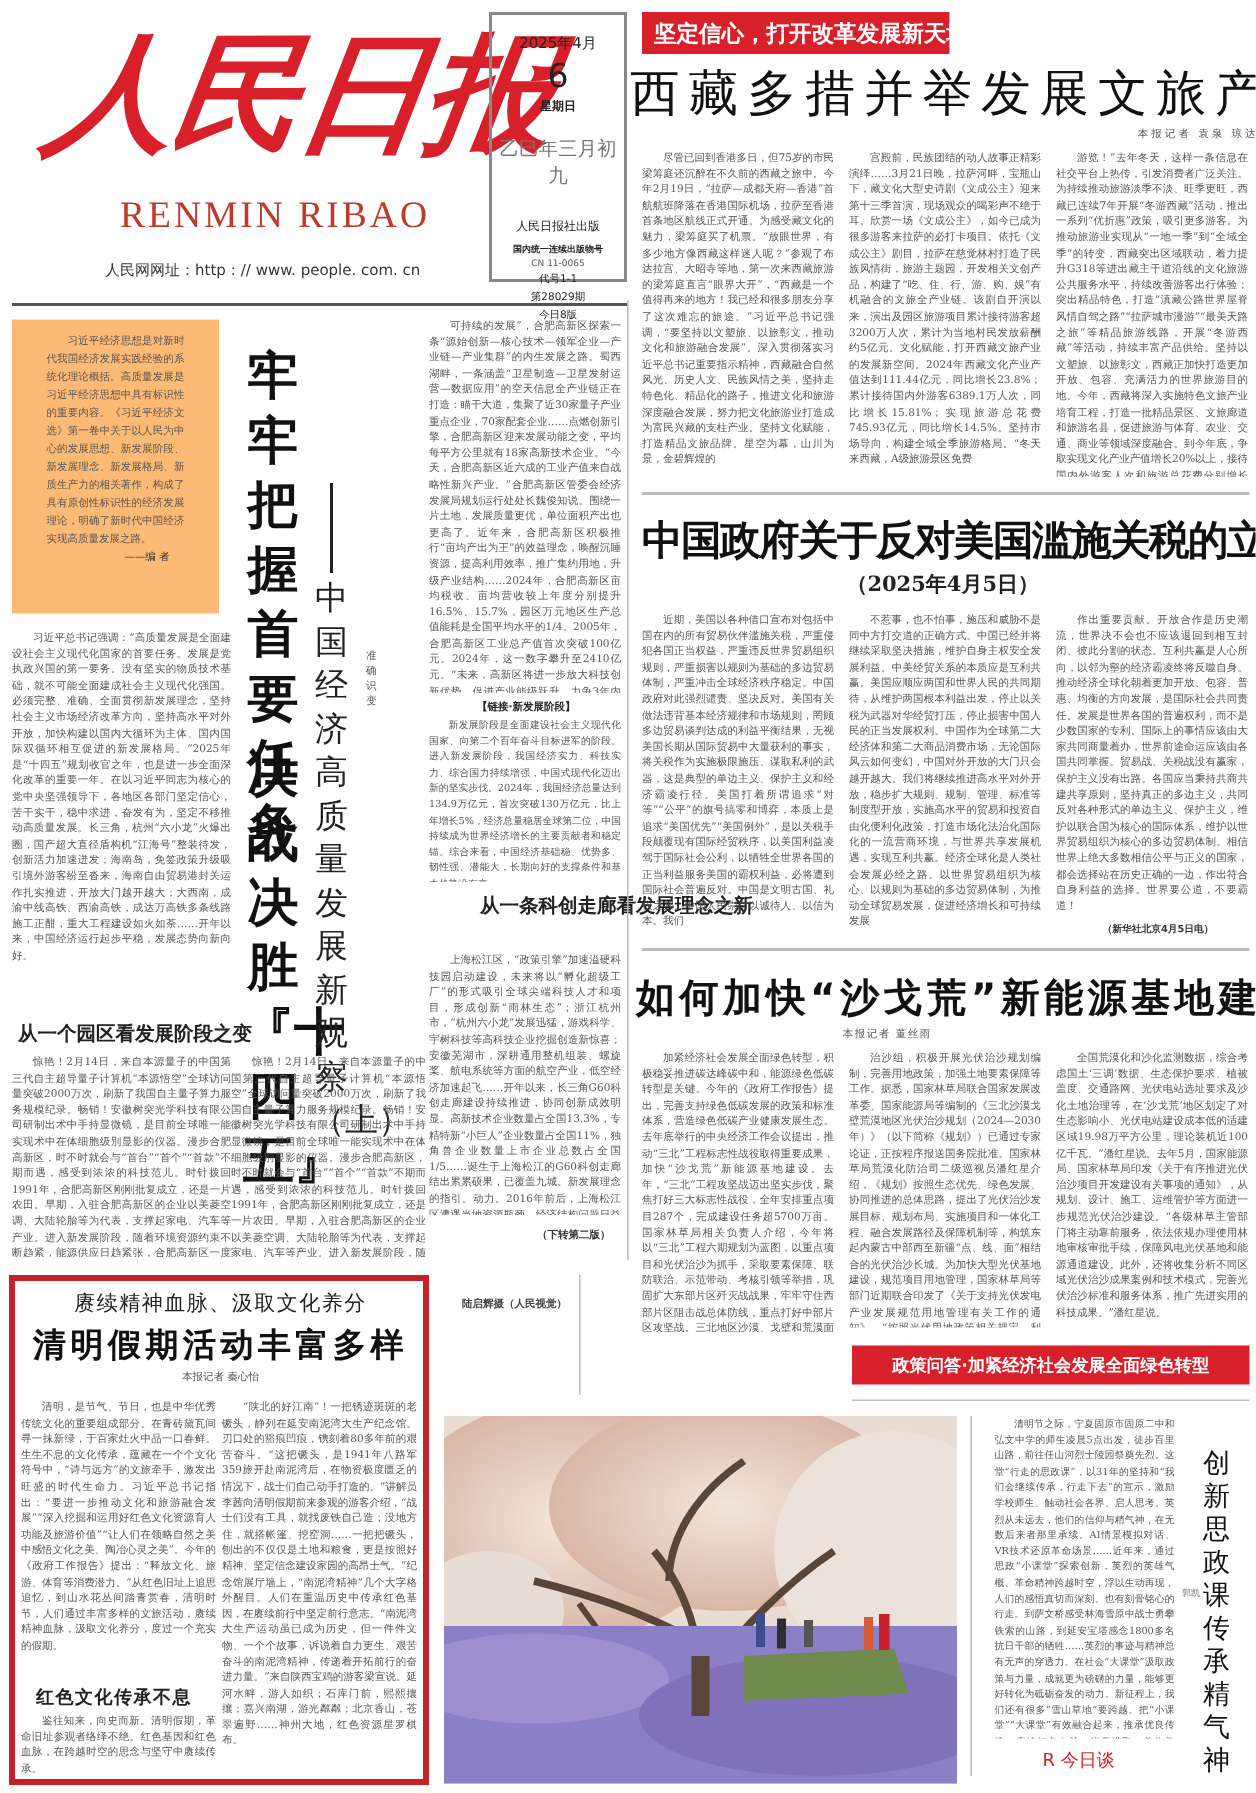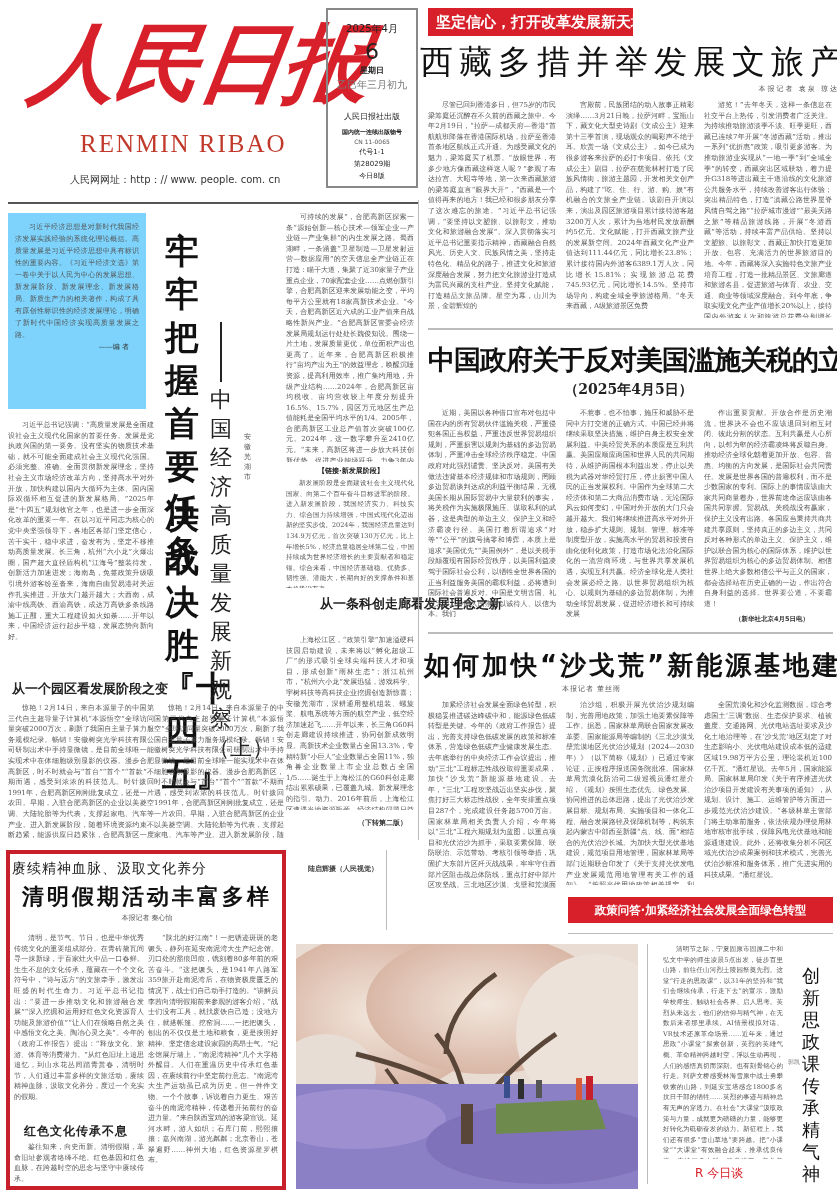--- a/index.html
+++ b/index.html
@@ -11,33 +11,33 @@
 .rule-thin{background:#bbb}
 
 
 #masthead-logo{left:32px;top:8px;width:290px;height:110px;color:#d8202a;font-family:"DejaVu Serif",serif;font-size:86px;font-weight:bold;font-style:italic;letter-spacing:-2px;line-height:110px;white-space:nowrap;transform:skewX(-8deg)}
 #masthead-pinyin{left:80px;top:130px;font-family:"Liberation Serif",serif;font-size:25px;color:#c0392b;letter-spacing:2px}
 #masthead-url{left:70px;top:173px;font-size:10px;color:#333;font-family:"DejaVu Sans",sans-serif}
 #datebox{left:326px;top:8px;width:92px;height:180px;border:2px solid #888;text-align:center;font-family:"DejaVu Sans",sans-serif;color:#222}
 #datebox .d1{font-size:10px;margin-top:12px}
 #datebox .d2{font-size:22px;margin-top:3px}
 #datebox .d3{font-size:8px;font-weight:bold;margin-top:1px}
-#datebox .d4{font-size:10px;color:#777;margin-top:2px}
+#datebox .d4{font-size:13px;color:#777;margin-top:14px}
 #datebox .d5{font-size:8px;margin-top:19px;font-family:"DejaVu Serif",serif}
 #datebox .d6{font-size:6px;margin-top:6px;font-weight:bold}
 #datebox .d7{font-size:6px;color:#555;margin-top:1px}
 #datebox .d8,#datebox .d9,#datebox .d10{font-size:7px;margin-top:2px}
 
 
 #tibet-kicker{left:428px;top:8px;width:205px;height:28px;background:#d8202a;color:#fff;font-family:"DejaVu Sans",sans-serif;font-weight:bold;font-size:15px;line-height:28px;padding-left:8px;white-space:nowrap}
 #tibet-title{left:420px;top:40px;width:417px;text-align:center;font-size:33px;letter-spacing:6px;font-family:"DejaVu Serif",serif;color:#111;white-space:nowrap}
 #tibet-byline{left:440px;top:84px;width:417px;text-align:right;font-size:7px;color:#555;letter-spacing:2px}
 
 
-#lead-box{left:8px;top:213px;width:138px;height:196px;background:#7dd3fc;padding:8px 7px;font-size:7px;line-height:12px;color:#555;text-align:justify}
+#lead-box{left:8px;top:213px;width:138px;height:196px;background:#fdba74;padding:8px 23px;font-size:7px;line-height:12px;color:#555;text-align:justify}
 #lead-box p{text-indent:2em}
 #lead-sign{text-align:right;padding-right:10px;font-weight:normal;color:#333}
 #main-title-1{left:162px;top:230px;width:40px;font-family:"DejaVu Sans",sans-serif;font-weight:bold;font-size:34px;line-height:43px;color:#111;text-align:center}
 #main-title-2{left:162px;top:495px;width:40px;font-family:"DejaVu Sans",sans-serif;font-weight:bold;font-size:34px;line-height:43px;color:#111;text-align:center}
 #main-sub-dash{left:220px;top:322px;width:2px;height:60px;background:#222}
 #main-sub{left:208px;top:385px;width:26px;font-size:22px;line-height:29px;color:#222;text-align:center;font-family:"DejaVu Serif",serif}
 #main-byline{left:244px;top:432px;width:10px;font-size:7px;line-height:10px;color:#555}
 .sub-hd{font-family:"DejaVu Sans",sans-serif;font-weight:bold;font-size:13px;color:#222;white-space:nowrap}
 #linked-hd{left:318px;top:466px;font-size:7px;font-weight:bold;color:#222;font-family:"DejaVu Sans",sans-serif}
 
@@ -46,21 +46,21 @@
 #tariff-date{left:420px;top:381px;width:417px;text-align:center;font-size:14px;font-weight:bold;color:#222}
 #tariff-source{left:735px;top:615px;font-size:6.5px;font-weight:bold;color:#333;font-family:"DejaVu Sans",sans-serif}
 
 
 #desert-title{left:424px;top:648px;width:413px;text-align:center;font-family:"DejaVu Sans",sans-serif;font-weight:bold;font-size:26px;color:#111;letter-spacing:3px;white-space:nowrap}
 #desert-byline{left:420px;top:684px;width:343px;text-align:center;font-size:7px;color:#555;letter-spacing:1px}
 #policy-banner{left:568px;top:897px;width:265px;height:26px;background:#d8202a;color:#fff;font-family:"DejaVu Sans",sans-serif;font-weight:bold;font-size:11.5px;line-height:26px;text-align:center;white-space:nowrap}
 
 
 #qm-box{left:6px;top:850px;width:280px;height:340px;border:4px solid #c8202a}
-#qm-kicker{left:12px;top:860px;width:270px;text-align:left;font-size:14px;color:#222;letter-spacing:1px}
+#qm-kicker{left:12px;top:860px;width:270px;text-align:center;font-size:14px;color:#222;letter-spacing:1px}
 #qm-title{left:12px;top:882px;width:270px;text-align:center;font-family:"DejaVu Sans",sans-serif;font-weight:bold;font-size:22px;letter-spacing:3px;color:#111;white-space:nowrap}
 #qm-byline{left:12px;top:913px;width:270px;text-align:center;font-size:7px;color:#555}
 #qm-sub{left:24px;top:1123px;font-family:"DejaVu Sans",sans-serif;font-weight:bold;font-size:12px;color:#222;letter-spacing:1px}
 
 
 #photo{left:296px;top:944px;width:342px;height:245px;overflow:hidden;background:linear-gradient(180deg,#e8ddd4 0%,#e6cfc0 30%,#c9b3a8 48%,#8a7ec4 62%,#8c80c8 75%,#7e70b8 100%)}
 #photo-caption{left:298px;top:852px;width:80px;font-size:7px;line-height:11px;color:#444;text-align:justify}
 
 
 #essay-title{left:802px;top:965px;width:24px;font-family:"DejaVu Sans",sans-serif;font-size:18px;line-height:22px;color:#111;text-align:left}
@@ -96,21 +96,21 @@
 
 <div class="abs rule" style="left:8px;top:202px;width:410px;height:2px"></div>
 <div class="abs" id="lead-box">
   <p>习近平经济思想是对新时代我国经济发展实践经验的系统化理论概括。高质量发展是习近平经济思想中具有标识性的重要内容。《习近平经济文选》第一卷中关于以人民为中心的发展思想、新发展阶段、新发展理念、新发展格局、新质生产力的相关著作，构成了具有原创性标识性的经济发展理论，明确了新时代中国经济实现高质量发展之路。</p>
   <div id="lead-sign">——编  者</div>
 </div>
 <div class="abs" id="main-title-1">牢牢把握首要任务</div>
 <div class="abs" id="main-title-2">决战决胜『十四五』</div>
 <div class="abs" id="main-sub-dash"></div>
 <div class="abs" id="main-sub">中国经济高质量发展新观察（上）</div>
-<div class="abs" id="main-byline">安徽芜湖市</div>
+<div class="abs" id="main-byline">准确识变</div>
 
 <div class="abs txt" style="left:8px;top:420px;width:146px;height:250px">习近平总书记强调：“高质量发展是全面建设社会主义现代化国家的首要任务。发展是党执政兴国的第一要务。没有坚实的物质技术基础，就不可能全面建成社会主义现代化强国。必须完整、准确、全面贯彻新发展理念，坚持社会主义市场经济改革方向，坚持高水平对外开放，加快构建以国内大循环为主体、国内国际双循环相互促进的新发展格局。”2025年是“十四五”规划收官之年，也是进一步全面深化改革的重要一年。在以习近平同志为核心的党中央坚强领导下，各地区各部门坚定信心，苦干实干，稳中求进，奋发有为，坚定不移推动高质量发展。长三角，杭州“六小龙”火爆出圈，国产超大直径盾构机“江海号”整装待发，创新活力加速迸发；海南岛，免签政策升级吸引境外游客纷至沓来，海南自由贸易港封关运作扎实推进，开放大门越开越大；大西南，成渝中线高铁、西渝高铁，成达万高铁多条线路施工正酣，重大工程建设如火如荼……开年以来，中国经济运行起步平稳，发展态势向新向好。</div>
 <div class="abs sub-hd" style="left:12px;top:680px">从一个园区看发展阶段之变</div>
 <div class="abs txt" style="left:8px;top:703px;width:146px;height:135px">惊艳！2月14日，来自本源量子的中国第三代自主超导量子计算机“本源悟空”全球访问量突破2000万次，刷新了我国自主量子算力服务规模纪录。畅销！安徽树突光学科技有限公司研制出术中手持显微镜，是目前全球唯一能实现术中在体细胞级別显影的仪器。漫步合肥高新区，时不时就会与“首台”“首个”“首款”不期而遇，感受到浓浓的科技范儿。时针拨回1991年，合肥高新区刚刚批复成立，还是一片农田。早期，入驻合肥高新区的企业以美菱空调、大陆轮胎等为代表，支撑起家电、汽车等产业。进入新发展阶段，随着环境资源约束不断趋紧，能源供应日趋紧张，合肥高新区一度面临用地紧张、产业需要升级等挑战。准确识变、科学应变、主动求变。锚定“有质量、有效益、</div>
 <div class="abs txt" style="left:154px;top:703px;width:130px;height:135px">惊艳！2月14日，来自本源量子的中国第三代自主超导量子计算机“本源悟空”全球访问量突破2000万次，刷新了我国自主量子算力服务规模纪录。畅销！安徽树突光学科技有限公司研制出术中手持显微镜，是目前全球唯一能实现术中在体细胞级別显影的仪器。漫步合肥高新区，时不时就会与“首台”“首个”“首款”不期而遇，感受到浓浓的科技范儿。时针拨回1991年，合肥高新区刚刚批复成立，还是一片农田。早期，入驻合肥高新区的企业以美菱空调、大陆轮胎等为代表，支撑起家电、汽车等产业。进入新发展阶段，随着环境资源约束不断趋紧，能源供应日趋紧张，合肥高新区一度面临用地紧张、产业需要升级等挑战。准确识变、科学应变、主动求变。锚定“有质量、有效益、</div>
 
 <div class="abs txt" style="left:286px;top:212px;width:128px;height:250px">可持续的发展”，合肥高新区探索一条“源始创新—核心技术—领军企业—产业链—产业集群”的内生发展之路。蜀西湖畔，一条涵盖“卫星制造—卫星发射运营—数据应用”的空天信息全产业链正在打造：瞄干大道，集聚了近30家量子产业重点企业，70家配套企业……点燃创新引擎，合肥高新区迎来发展动能之变，平均每平方公里就有18家高新技术企业。“今天，合肥高新区近六成的工业产值来自战略性新兴产业。”合肥高新区管委会经济发展局规划运行处处长魏俊知说。围绕一片土地，发展质量更优，单位面积产出也更高了。近年来，合肥高新区积极推行“亩均产出为王”的效益理念，唤醒沉睡资源，提高利用效率，推广集约用地，升级产业结构……2024年，合肥高新区亩均税收、亩均营收较上年度分别提升16.5%、15.7%，园区万元地区生产总值能耗是全国平均水平的1/4。2005年，合肥高新区工业总产值首次突破100亿元。2024年，这一数字攀升至2410亿元。“未来，高新区将进一步放大科技创新优势，促进产业能级跃升，力争3年内形成3个千亿产业集群，打造具有全球影响力的科技创新策源地和新兴产业集聚地。”魏凤翔表示。</div>
 <div class="abs" id="linked-hd">【链接·新发展阶段】</div>
 <div class="abs txt" style="left:286px;top:478px;width:128px;height:110px;font-size:6.5px">新发展阶段是全面建设社会主义现代化国家、向第二个百年奋斗目标进军的阶段。进入新发展阶段，我国经济实力、科技实力、综合国力持续增强，中国式现代化迈出新的坚实步伐。2024年，我国经济总量达到134.9万亿元，首次突破130万亿元，比上年增长5%，经济总量稳居全球第二位，中国持续成为世界经济增长的主要贡献者和稳定锚。综合来看，中国经济基础稳、优势多、韧性强、潜能大，长期向好的支撑条件和基本趋势没有变。</div>
 <div class="abs sub-hd" style="left:320px;top:595px"><span>从一条科创走廊看发展理念之新</span></div>

